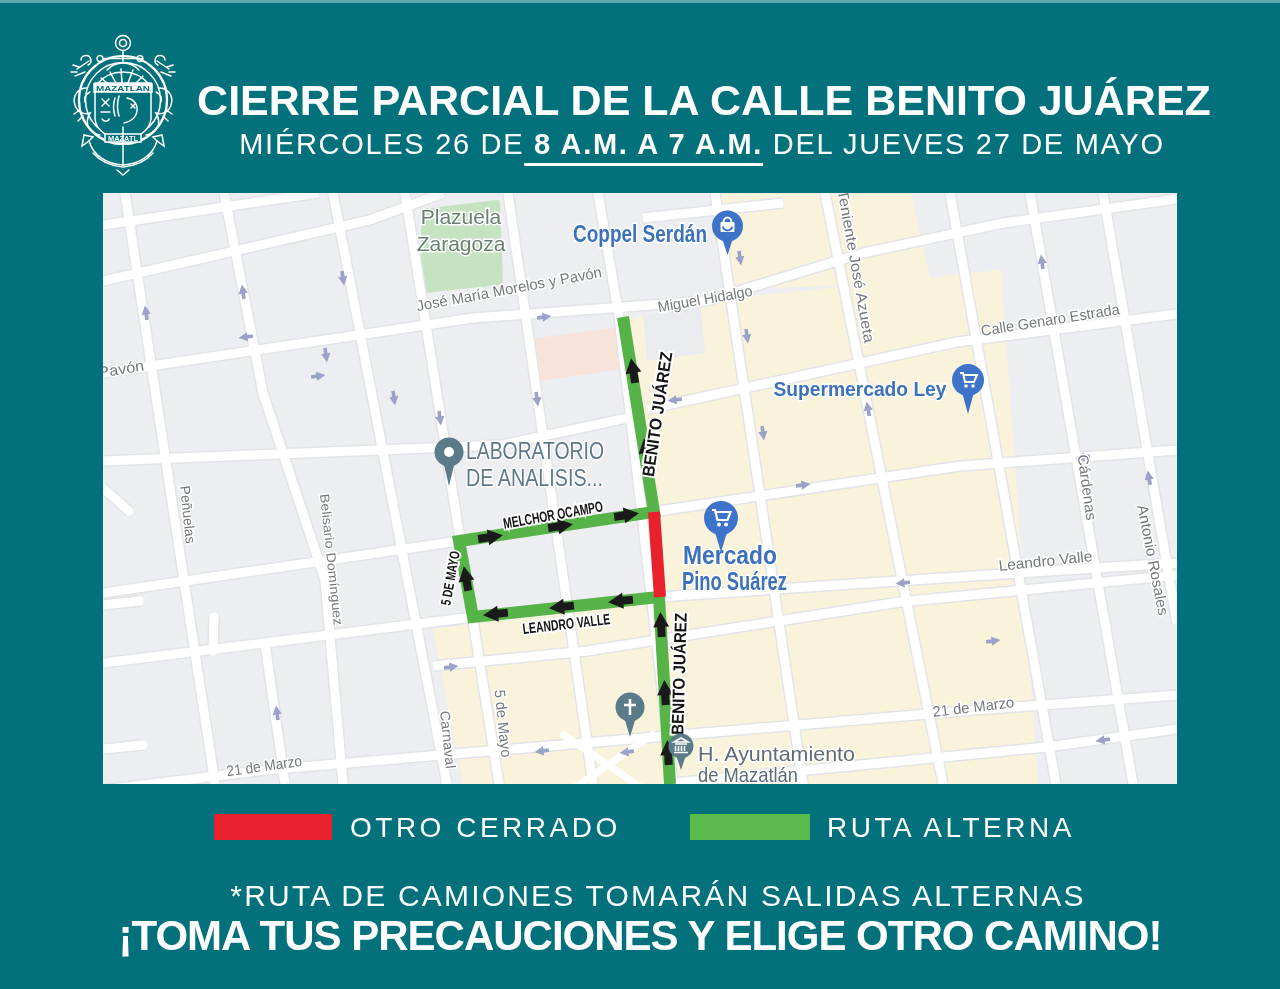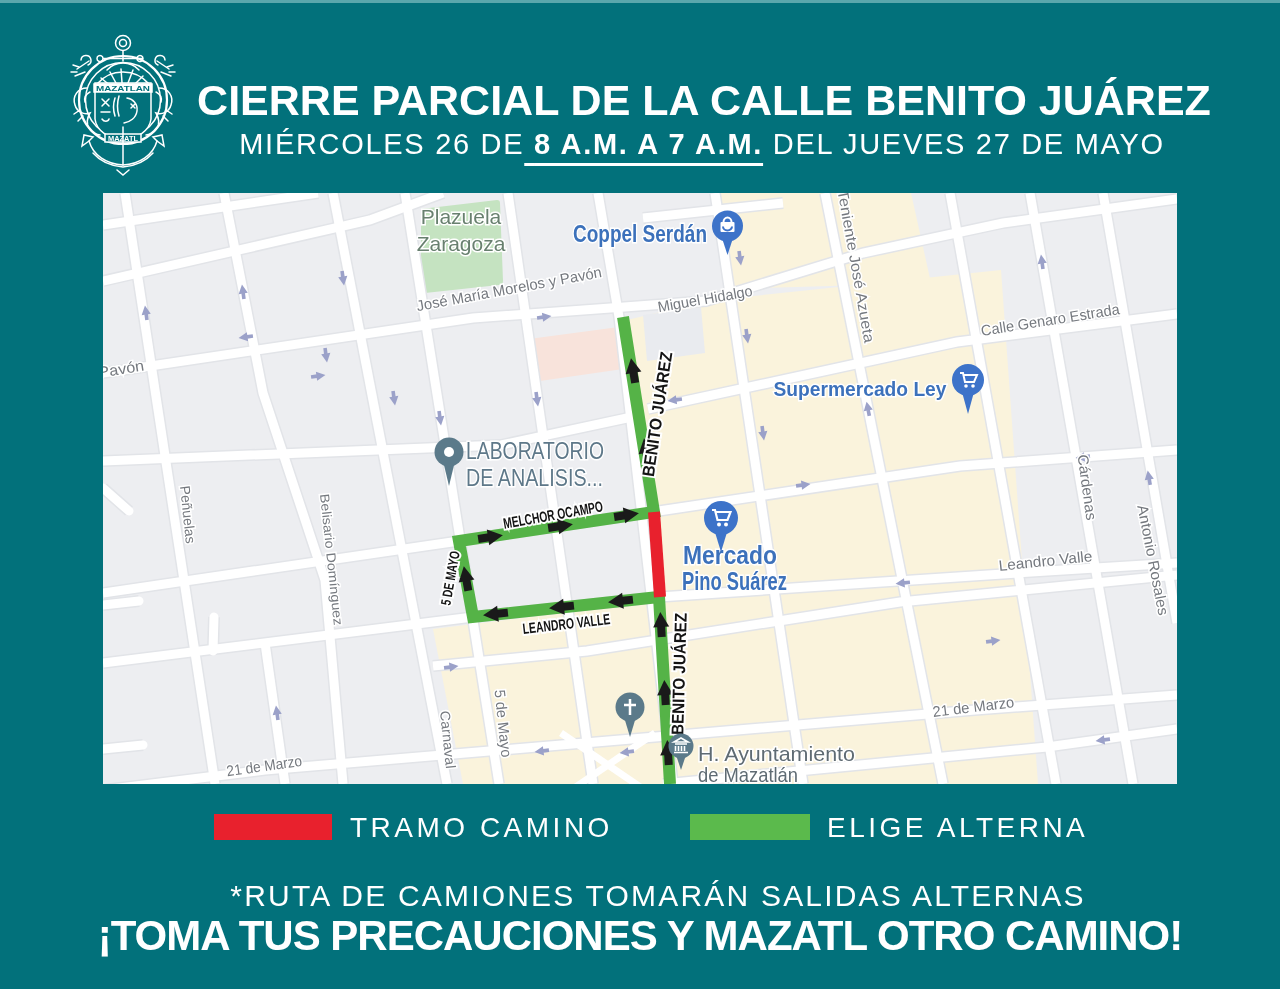--- a/index.html
+++ b/index.html
@@ -299,21 +299,21 @@
   <g>
     <polygon points="573,562 583,562 578,577" fill="#5B7A8A"></polygon>
     <circle cx="578" cy="553" r="12.5" fill="#5B7A8A"></circle>
     <path d="M571 549 l7 -4 7 4 z M572 551 h12 M572.5 553 v5 M575.5 553 v5 M578.5 553 v5 M581.5 553 v5 M571 559.5 h14" stroke="#FFFFFF" stroke-width="1.6" fill="none"></path>
   </g>
 </svg>
 </div>
 
 <div class="abs" style="left:214px;top:814px;width:118px;height:26px;background:#E8212D;"></div>
 
-<div class="abs wt" style="left:350px;top:812px;font-size:28px;letter-spacing:3.5px;">TRAMO CAMINO</div>
+<div class="abs wt" style="left:350px;top:812px;font-size:28px;letter-spacing:3.5px;">OTRO CERRADO</div>
 
 <div class="abs" style="left:690px;top:814px;width:120px;height:26px;background:#5BBA4C;"></div>
 
-<div class="abs wt" style="left:827px;top:812px;font-size:28px;letter-spacing:3.5px;">ELIGE ALTERNA</div>
+<div class="abs wt" style="left:827px;top:812px;font-size:28px;letter-spacing:3.5px;">RUTA ALTERNA</div>
 
 <div class="abs wt" style="left:18px;top:879px;width:1280px;text-align:center;font-size:30px;letter-spacing:2.2px;">*RUTA DE CAMIONES TOMARÁN SALIDAS ALTERNAS</div>
 
-<div class="abs wt" style="left:0;top:912px;width:1280px;text-align:center;font-weight:bold;font-size:42px;letter-spacing:-1px;">¡TOMA TUS PRECAUCIONES Y MAZATL OTRO CAMINO!</div>
+<div class="abs wt" style="left:0;top:912px;width:1280px;text-align:center;font-weight:bold;font-size:42px;letter-spacing:-1px;">¡TOMA TUS PRECAUCIONES Y ELIGE OTRO CAMINO!</div>
 
 </body></html>

